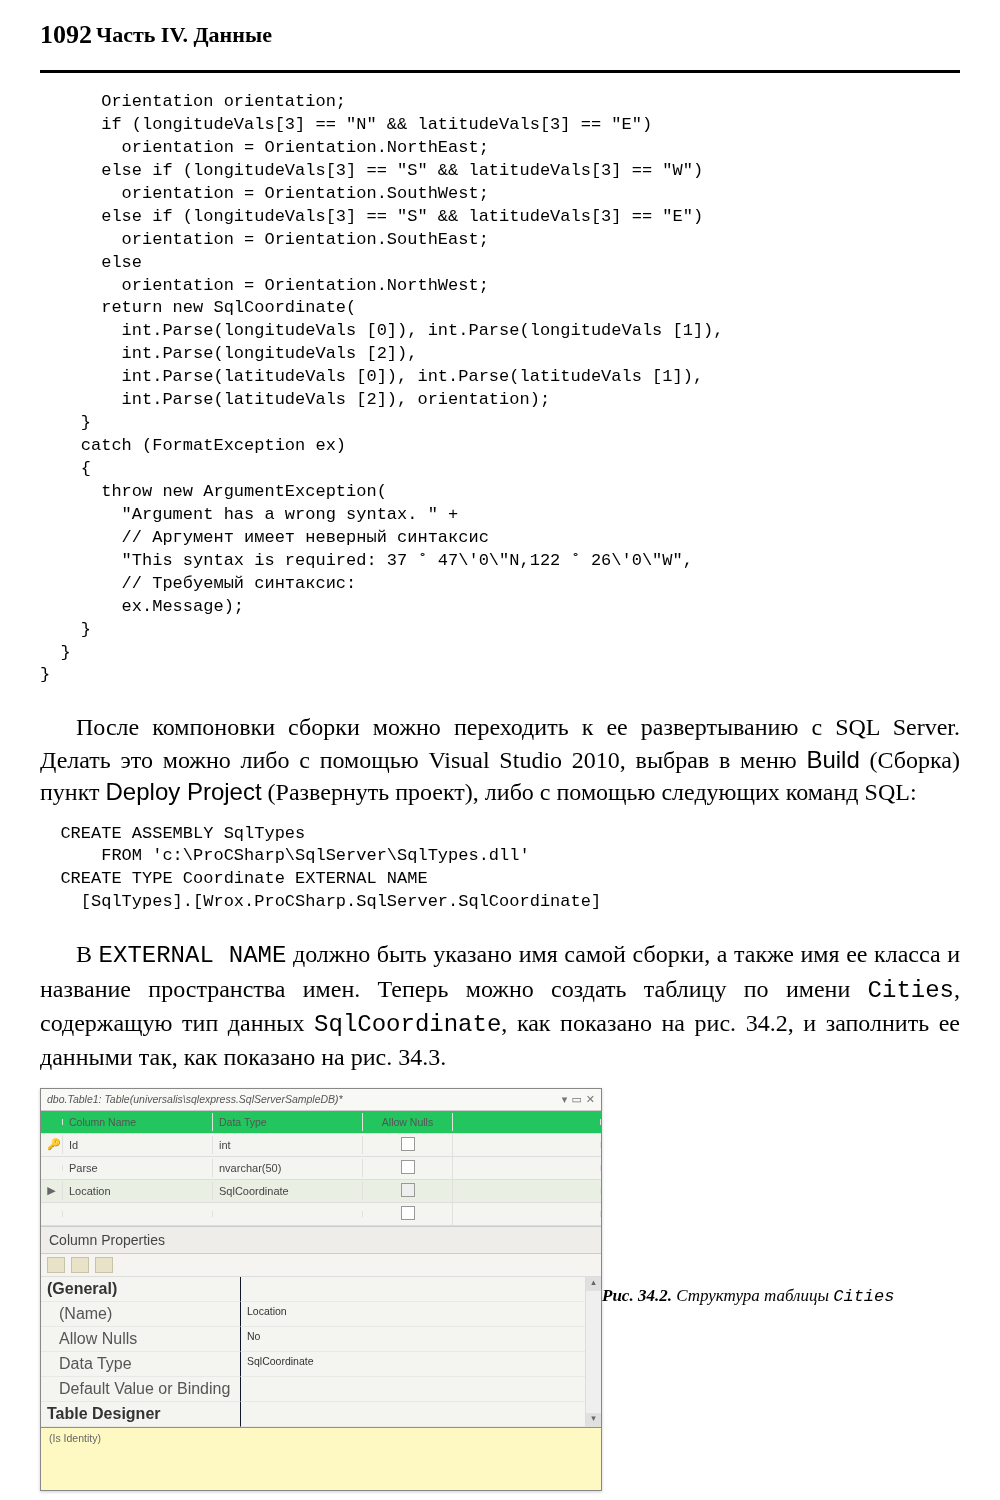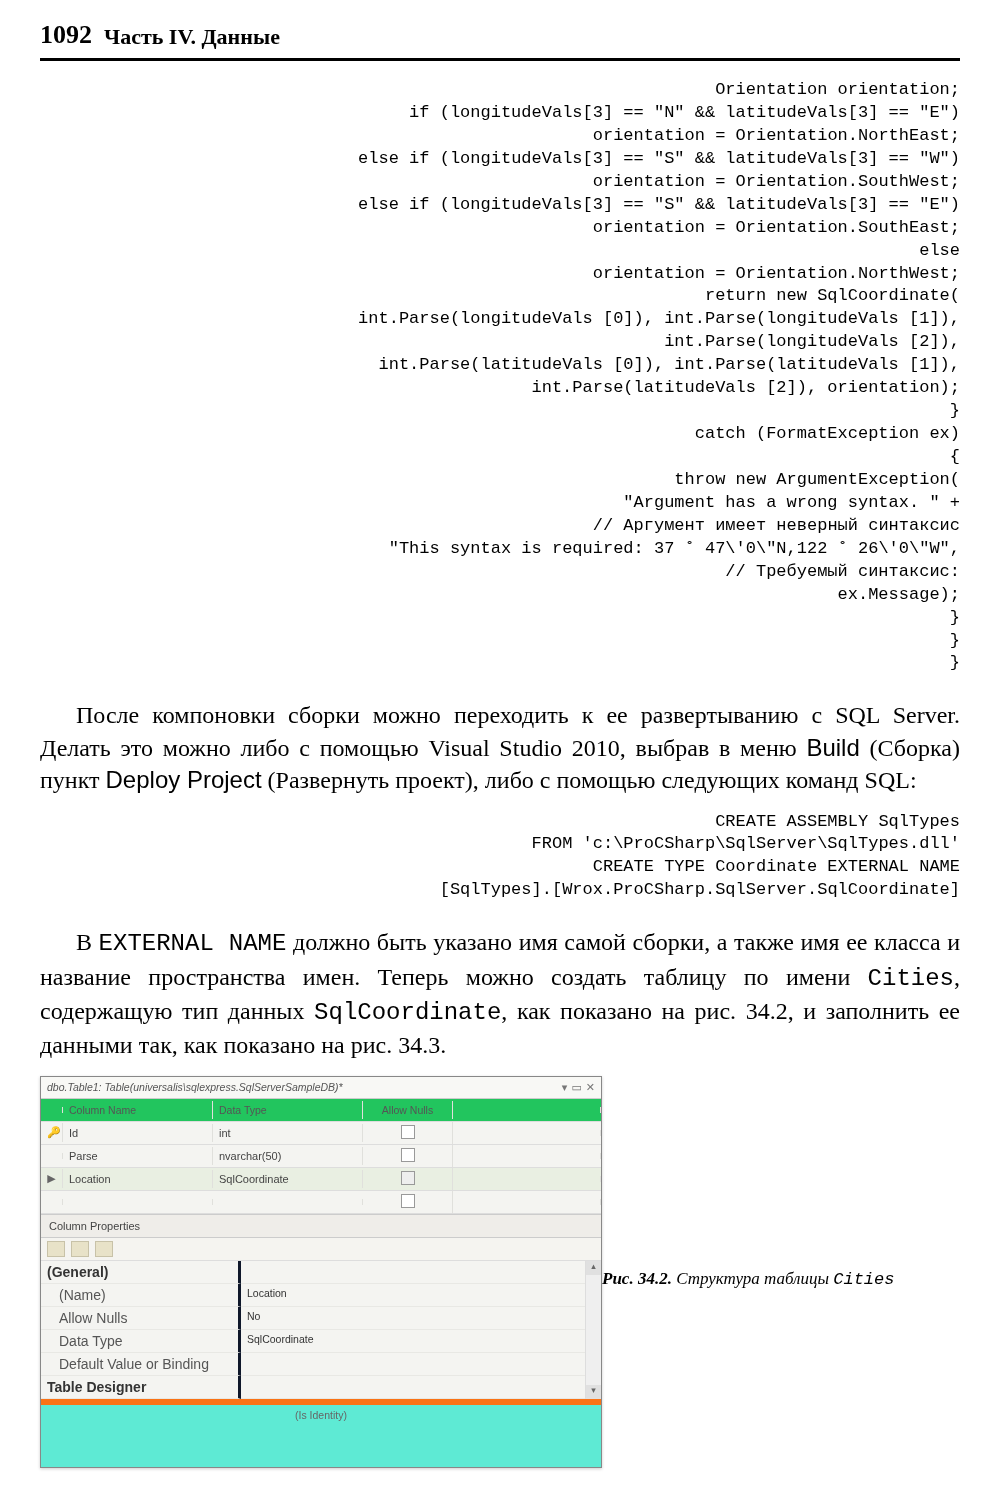--- a/index.html
+++ b/index.html
@@ -8,41 +8,40 @@
     background: #fff;
     font-family: Georgia, 'Times New Roman', serif;
     color: #000;
     width: 1000px;
   }
   .page {
     padding: 20px 40px 30px 40px;
   }
   .header {
     display: flex;
-    align-items: flex-end;
-    gap: 12px;
+    align-items: center;
+    gap: 4px;
     border-bottom: 3px solid #000;
-    padding-bottom: 8px;
+    padding-bottom: 20px;
     margin-bottom: 18px;
   }
   .page-num {
     font-weight: bold;
     font-size: 26px;
   }
   .part-title {
     font-weight: bold;
     font-size: 22px;
   }
   pre.code {
     font-family: 'Courier New', monospace;
     font-size: 17px;
     line-height: 1.35;
     white-space: pre;
     margin: 0 0 24px 0;
-    text-align: right;
   }
   h2.section {
     font-family: Arial, Helvetica, sans-serif;
     font-weight: bold;
     font-size: 26px;
     margin: 10px 0 14px 0;
   }
   p.body {
     font-size: 24px;
     line-height: 1.35;
@@ -106,21 +105,21 @@
     background: #fff;
     display: inline-block;
   }
   .checkbox.greyed { background:#eee; }
   .col-center { text-align:center; }
   .props-title {
     padding: 5px 8px;
     background:#efede9;
     border-top: 1px solid #ccc;
     border-bottom: 1px solid #ccc;
-    font-size: 11px;
+    font-size: 14px;
     color:#444;
   }
   .props-toolbar {
     padding: 3px 6px;
     display:flex;
     gap:6px;
     background:#f5f4f0;
     border-bottom:1px solid #ddd;
   }
   .tool-ico {
@@ -128,23 +127,23 @@
     background:#e8e2c8;
     border:1px solid #c8c2a8;
   }
   .props-grid {
     display:grid;
     grid-template-columns: 200px 1fr 16px;
   }
   .props-grid .lbl {
     padding:3px 6px 3px 18px;
     border-bottom:1px solid #e8e8e4;
-    border-right:3px solid #0f172a;
+    border-right:1px solid #0f172a;
     color:#555;
-    font-size:14px;
+    font-size:16px;
   }
   .props-grid .lbl.cat { padding-left:6px; font-weight:bold; color:#333;}
   .props-grid .val {
     padding:3px 6px;
     border-bottom:1px solid #e8e8e4;
     color:#333;
     font-size:10.5px;
   }
   .props-grid .scroll {
     grid-row: 1 / span 6;
@@ -154,26 +153,25 @@
     position:relative;
   }
   .scroll .up, .scroll .dn {
     position:absolute; left:0; right:0;
     height:14px; background:#e0e0e0;
     text-align:center; font-size:9px; color:#666;
   }
   .scroll .up{top:0;} .scroll .dn{bottom:0;}
   .props-desc {
     padding:4px 8px 22px 8px;
-    background:#5eead4;
-    border-top:6px solid #f97316;
+    background:#fef9c3;
+    border-top:1px solid #f97316;
     color:#666;
     font-size:10.5px;
     min-height:36px;
-    text-align:center;
   }
   .caption {
     text-align:center;
     font-style: italic;
     font-size: 17px;
     margin-top: 14px;
   }
   .caption .mono { font-family:'Courier New',monospace; font-style: italic;}
 </style>
 </head>

